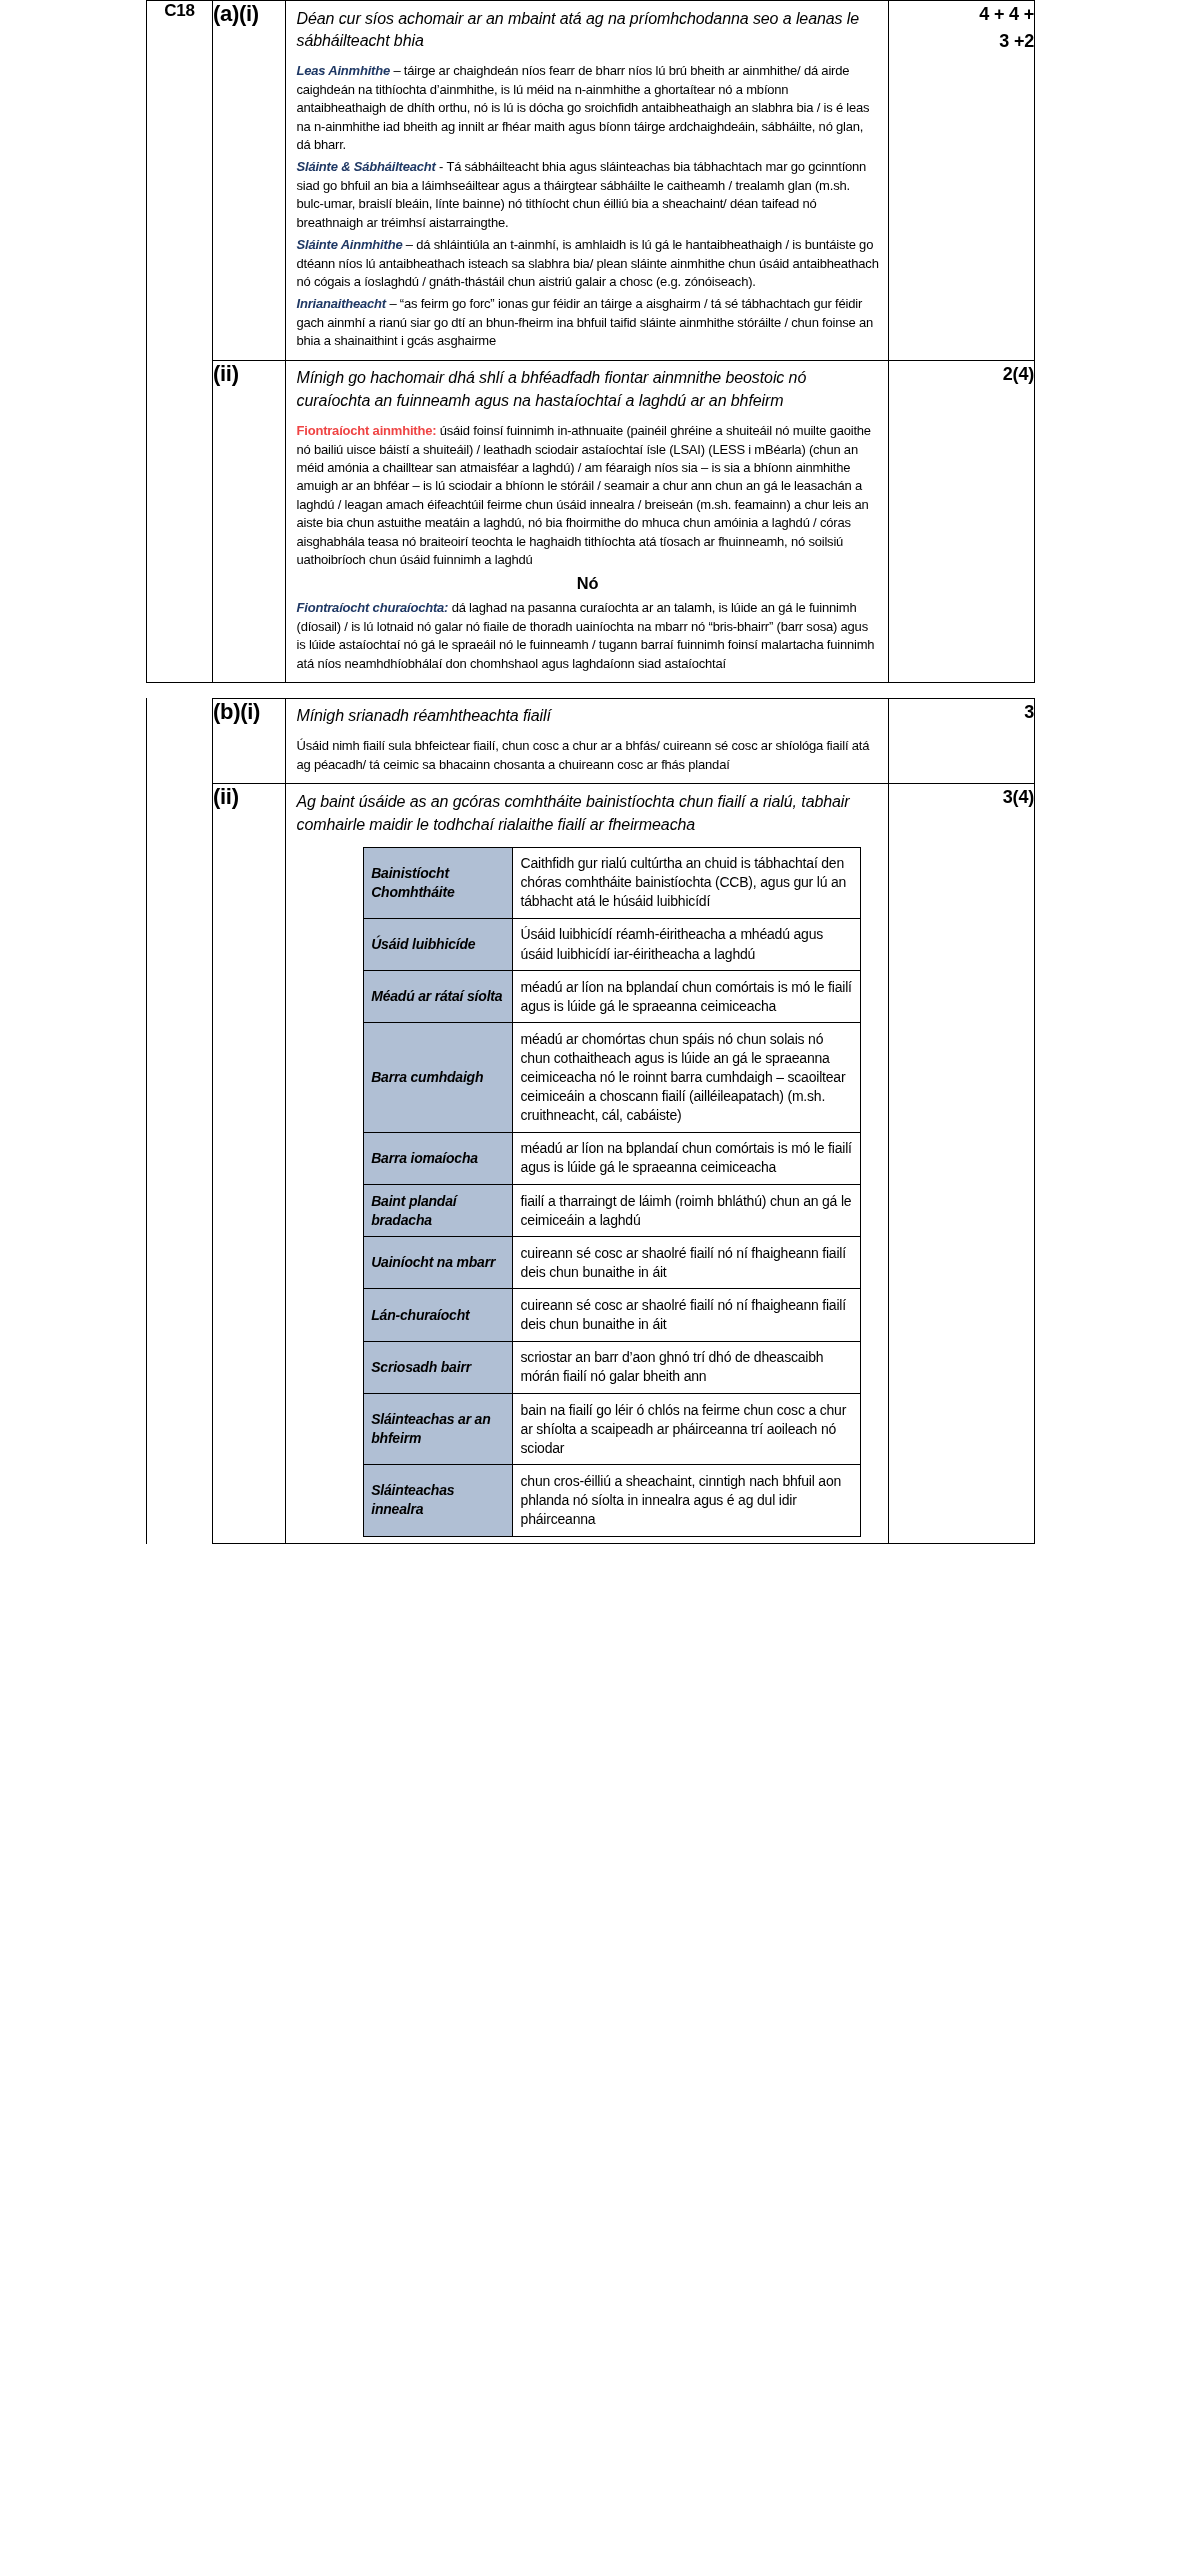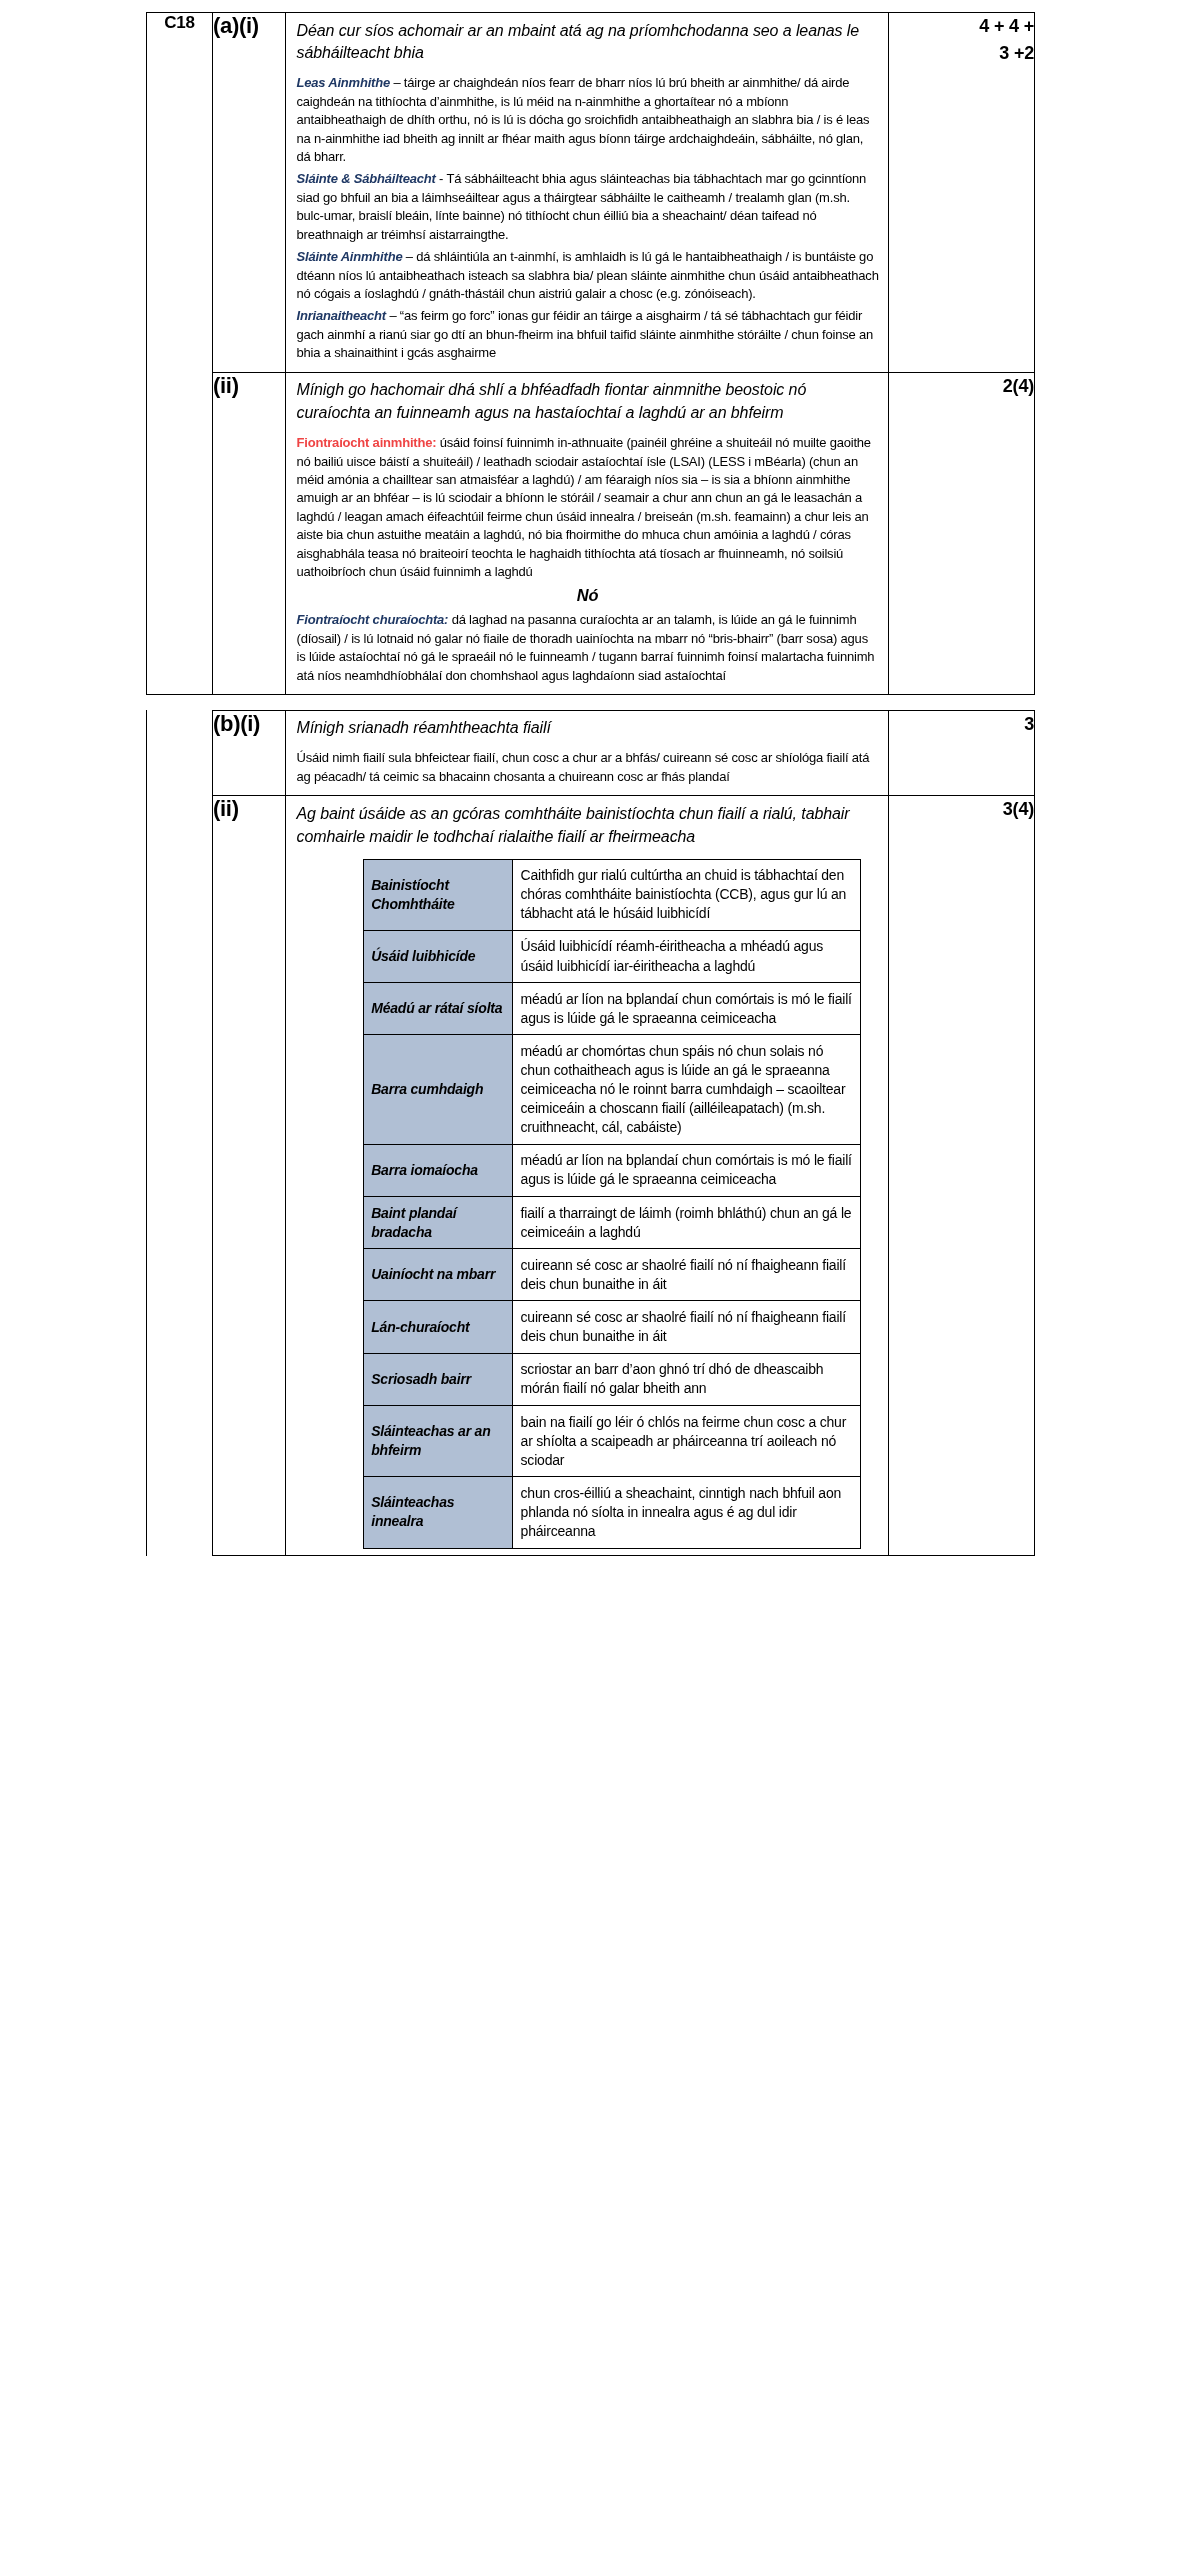--- a/index.html
+++ b/index.html
@@ -10,21 +10,20 @@
   body {
     font-family: "Liberation Sans", sans-serif;
     color: #000000;
     width: 1192px;
   }
   .page {
     width: 1084px;
     box-sizing: border-box;
     padding: 0;
     background: #ffffff;
-    margin-top: 12px;
   }
 
   
   .ms-table {
     border-collapse: collapse;
     table-layout: fixed;
     margin-left: 146px;
     width: 889px;
   }
   .ms-table td {
@@ -88,21 +87,20 @@
   .hl-up {
     color: #ef4444;
     font-weight: bold;
     font-style: normal;
   }
   .center-bold {
     text-align: center;
     font-weight: bold;
     font-size: 16.4px;
     margin: 2.6px 0 6.6px 0;
-    font-style: italic;
   }
 
   
   .gap { height: 14.4px; }
 
   
   .inner-wrap {
     padding: 5.2px 0 6.6px 77px;
   }
   table.inner {

